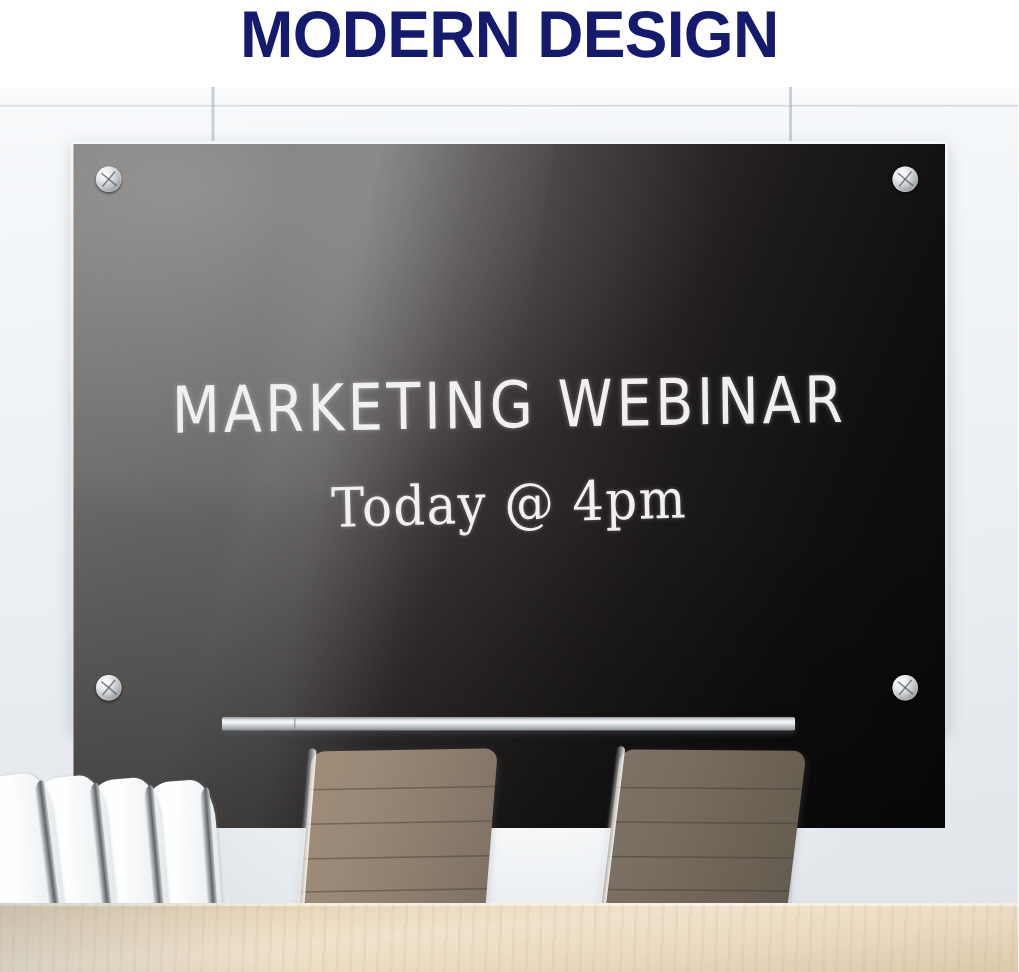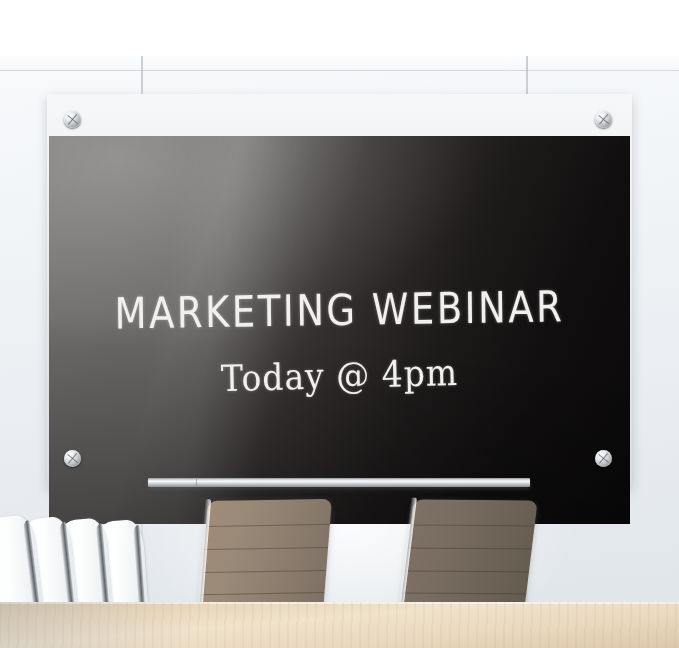--- a/index.html
+++ b/index.html
@@ -100,26 +100,25 @@
   .board-edge {
     position: absolute;
     left: 0; top: 0;
     width: 100%; height: 100%;
     background: linear-gradient(180deg, #f6f7f8 0%, #d9dde1 100%);
     box-shadow: 0 4px 10px rgba(90,100,110,0.28);
   }
   .board-face {
     position: absolute;
     left: 2px; top: 2px;
-    width: 581px; height: 388px;
+    width: 581px; height: 456px;
     background:
       radial-gradient(ellipse 120% 95% at 12% 6%, rgba(255,255,255,0.26) 0%, rgba(255,255,255,0.0) 52%),
       linear-gradient(112deg, #6e6c6b 0%, #5e5c5b 16%, #4a4847 31%, #332f2e 48%, #1d1a1a 64%, #100e0e 80%, #0a0909 100%);
     overflow: hidden;
-    margin-top: 40px;
   }
   .board-sheen {
     position: absolute;
     left: -10%; top: -30%;
     width: 58%; height: 170%;
     background: linear-gradient(100deg, rgba(255,255,255,0.0) 0%, rgba(255,255,255,0.10) 38%, rgba(255,255,255,0.15) 52%, rgba(255,255,255,0.0) 80%);
     transform: rotate(9deg);
     pointer-events: none;
   }
   .board-sheen2 {
@@ -437,14 +436,17 @@
         <div class="post r"></div>
       </div>
 
       <div class="table"></div>
       <div class="table-grain"></div>
       <div class="table-left-shadow"></div>
 
     </div>
   </div>
 
+  <div class="headline-band">
+    <div class="headline">MODERN DESIGN</div>
+  </div>
 
 </div>
 
 </body></html>

